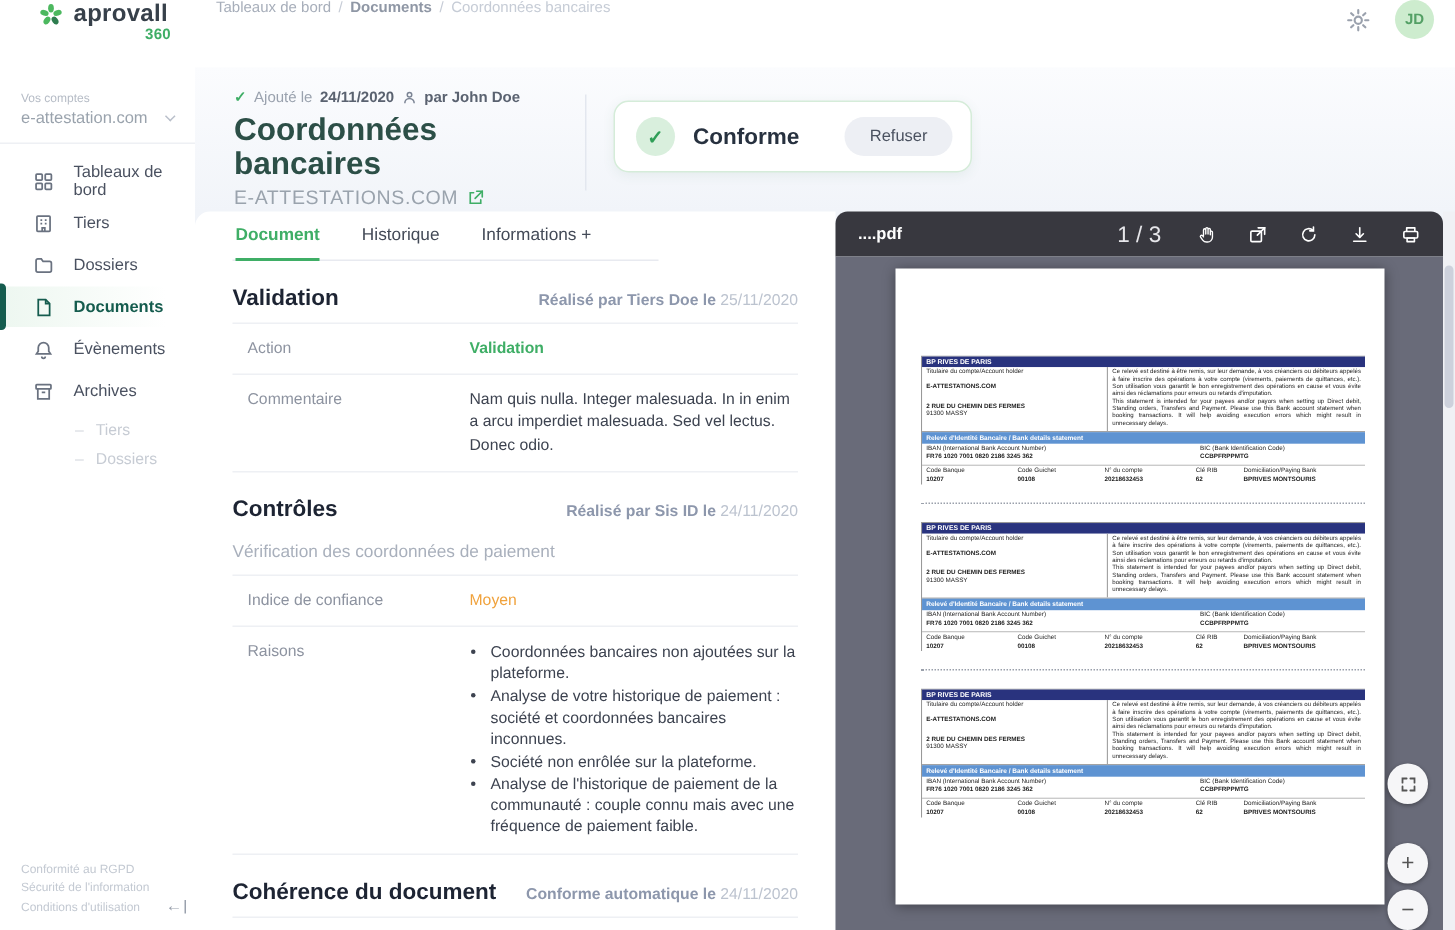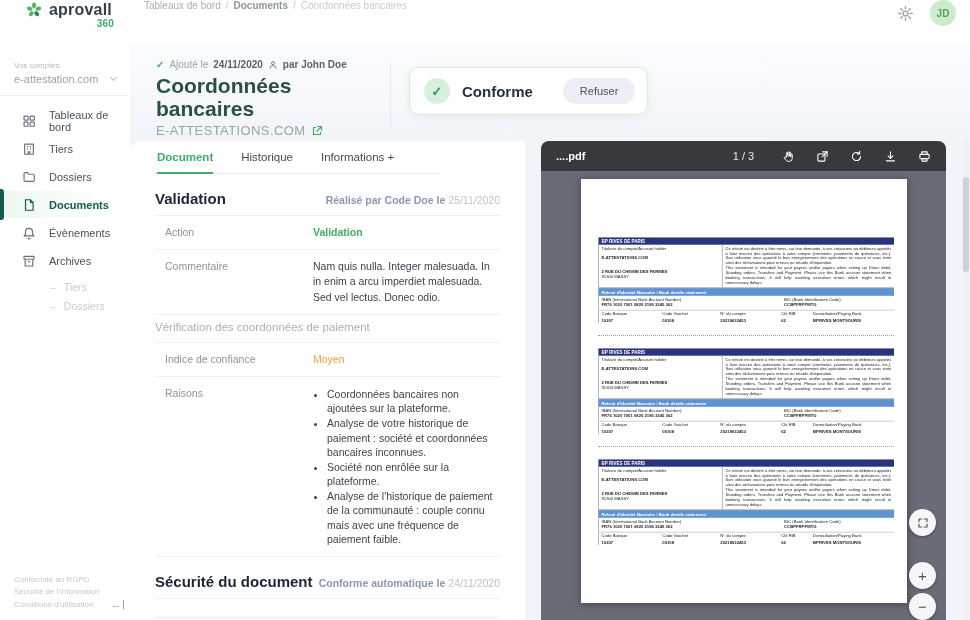--- a/index.html
+++ b/index.html
@@ -61,21 +61,21 @@
   .ph-divider{width:1px;height:64px;background:#e3e7ef;margin:4px 0 0 8px;flex:none;}
   .status-card{margin-left:18px;margin-top:8px;display:flex;align-items:center;background:#fff;
                border:1px solid #d5ecd9;border-radius:10px;padding:10px 12px 10px 14px;
                box-shadow:0 2px 8px rgba(70,130,90,.08);}
   .check-circle{width:26px;height:26px;border-radius:50%;background:#d9efdd;color:#2f9e57;
                 display:flex;align-items:center;justify-content:center;font-size:13px;font-weight:700;flex:none;}
   .status-label{font-size:15px;font-weight:700;color:#27313f;margin:0 30px 0 12px;}
   .refuse-btn{background:#edeff4;color:#4b5260;font-size:11px;padding:7px 17px;border-radius:15px;
               border:none;cursor:pointer;font-family:inherit;}
 
-  .content-row{flex:1;display:flex;min-height:0;gap:16px;}
+  .content-row{flex:1;display:flex;min-height:0;}
   .doc-panel{flex:1;background:#fff;border-radius:10px 0 0 0;padding:2px 25px 0 25px;overflow:hidden;min-width:0;}
   .tabs{display:flex;gap:28px;border-bottom:1px solid #e8eaf0;width:max-content;padding:8px 45px 0 2px;}
   .tab{font-size:11.5px;color:#434a57;padding-bottom:9px;cursor:pointer;}
   .tab.active{color:var(--accent);font-weight:700;border-bottom:2px solid var(--accent);margin-bottom:-1px;}
 
   .sec-head{display:flex;justify-content:space-between;align-items:baseline;margin:16px 0 8px;}
   .sec-title{font-size:15px;font-weight:700;color:#1d2433;}
   .sec-meta{font-size:10.5px;}
   .meta-b{color:#8d97ac;font-weight:700;} .meta-d{color:#bcc3cf;}
   .ftable{border-top:1px solid #eef0f4;}
@@ -86,21 +86,21 @@
   .val-warn{color:var(--warning);font-weight:400;}
   .subheading{font-size:11.5px;color:#a9b0bc;padding:6px 0 9px;border-bottom:0;}
   ul.reasons{margin:0;padding-left:14px;}
   ul.reasons li{font-size:10.5px;color:#3d4350;margin:1px 0;line-height:1.35;}
 
   
   .pdf-viewer{width:405px;flex:none;display:flex;flex-direction:column;position:relative;}
   .pdf-toolbar{height:30px;flex:none;background:var(--toolbar);border-radius:8px 8px 0 0;display:flex;
                align-items:center;padding:0 15px;position:relative;}
   .pdf-filename{font-size:11px;font-weight:700;color:#fff;z-index:1;}
-  .pdf-page-indicator{position:absolute;left:0;right:0;text-align:center;font-size:11px;color:#e6e6ea;}
+  .pdf-page-indicator{position:absolute;left:0;right:0;text-align:center;font-size:15px;color:#e6e6ea;}
   .pdf-tools{margin-left:auto;display:flex;gap:21px;z-index:1;}
   .pdf-tools .tool{color:#fff;cursor:pointer;display:flex;align-items:center;}
   .pdf-canvas{flex:1;background:var(--viewer);display:flex;justify-content:center;overflow:hidden;position:relative;}
   .pdf-page{width:326px;height:424px;background:#fff;margin-top:8px;box-shadow:0 1px 8px rgba(0,0,0,.4);
             padding:58px 13px 0 17px;}
   .rib-sep{border-top:1px dotted #9aa0ab;margin:12px 0;}
   .rib-wrap:first-child .rib-sep{display:none;}
   .rib-outer{width:296px;height:86px;overflow:hidden;}
   .rib{width:424px;transform:scale(.7);transform-origin:0 0;background:#fff;border:1px solid #999;
        font-size:6px;color:#222;line-height:1.15;}
@@ -278,56 +278,63 @@
         <section class="doc-panel">
           <div class="tabs">
             <span class="tab active">Document</span>
             <span class="tab">Historique</span>
             <span class="tab">Informations +</span>
           </div>
 
           <div class="sec-head">
             <span class="sec-title">Validation</span>
             <span class="sec-meta">
-              <span class="meta-b">Réalisé par Code Doe le</span>
+              <span class="meta-b">Réalisé par Tiers Doe le</span>
               <span class="meta-d">25/11/2020</span>
             </span>
           </div>
           <div class="ftable">
             <div class="frow">
               <span class="flabel">Action</span>
               <span class="fvalue val-green">Validation</span>
             </div>
             <div class="frow">
               <span class="flabel">Commentaire</span>
               <span class="fvalue">Nam quis nulla. Integer malesuada. In in enim a arcu imperdiet malesuada. Sed vel lectus. Donec odio.</span>
             </div>
           </div>
 
+          <div class="sec-head">
+            <span class="sec-title">Contrôles</span>
+            <span class="sec-meta">
+              <span class="meta-b">Réalisé par Sis ID le</span>
+              <span class="meta-d">24/11/2020</span>
+            </span>
+          </div>
           <div class="subheading">Vérification des coordonnées de paiement</div>
           <div class="ftable">
             <div class="frow">
               <span class="flabel">Indice de confiance</span>
               <span class="fvalue val-warn">Moyen</span>
             </div>
             <div class="frow">
               <span class="flabel">Raisons</span>
               <span class="fvalue">
                 <ul class="reasons">
                   <li>Coordonnées bancaires non ajoutées sur la plateforme.</li>
                   <li>Analyse de votre historique de paiement : société et coordonnées bancaires inconnues.</li>
                   <li>Société non enrôlée sur la plateforme.</li>
                   <li>Analyse de l'historique de paiement de la communauté : couple connu mais avec une fréquence de paiement faible.</li>
                 </ul>
               </span>
             </div>
           </div>
 
           <div class="sec-head">
-            <span class="sec-title">Sécurité du document</span>
+            <span class="sec-title">Cohérence du document</span>
             <span class="sec-meta">
               <span class="meta-b">Conforme automatique le</span>
               <span class="meta-d">24/11/2020</span>
             </span>
           </div>
           <div class="ftable">
             <div class="frow">
               
               
             </div>

